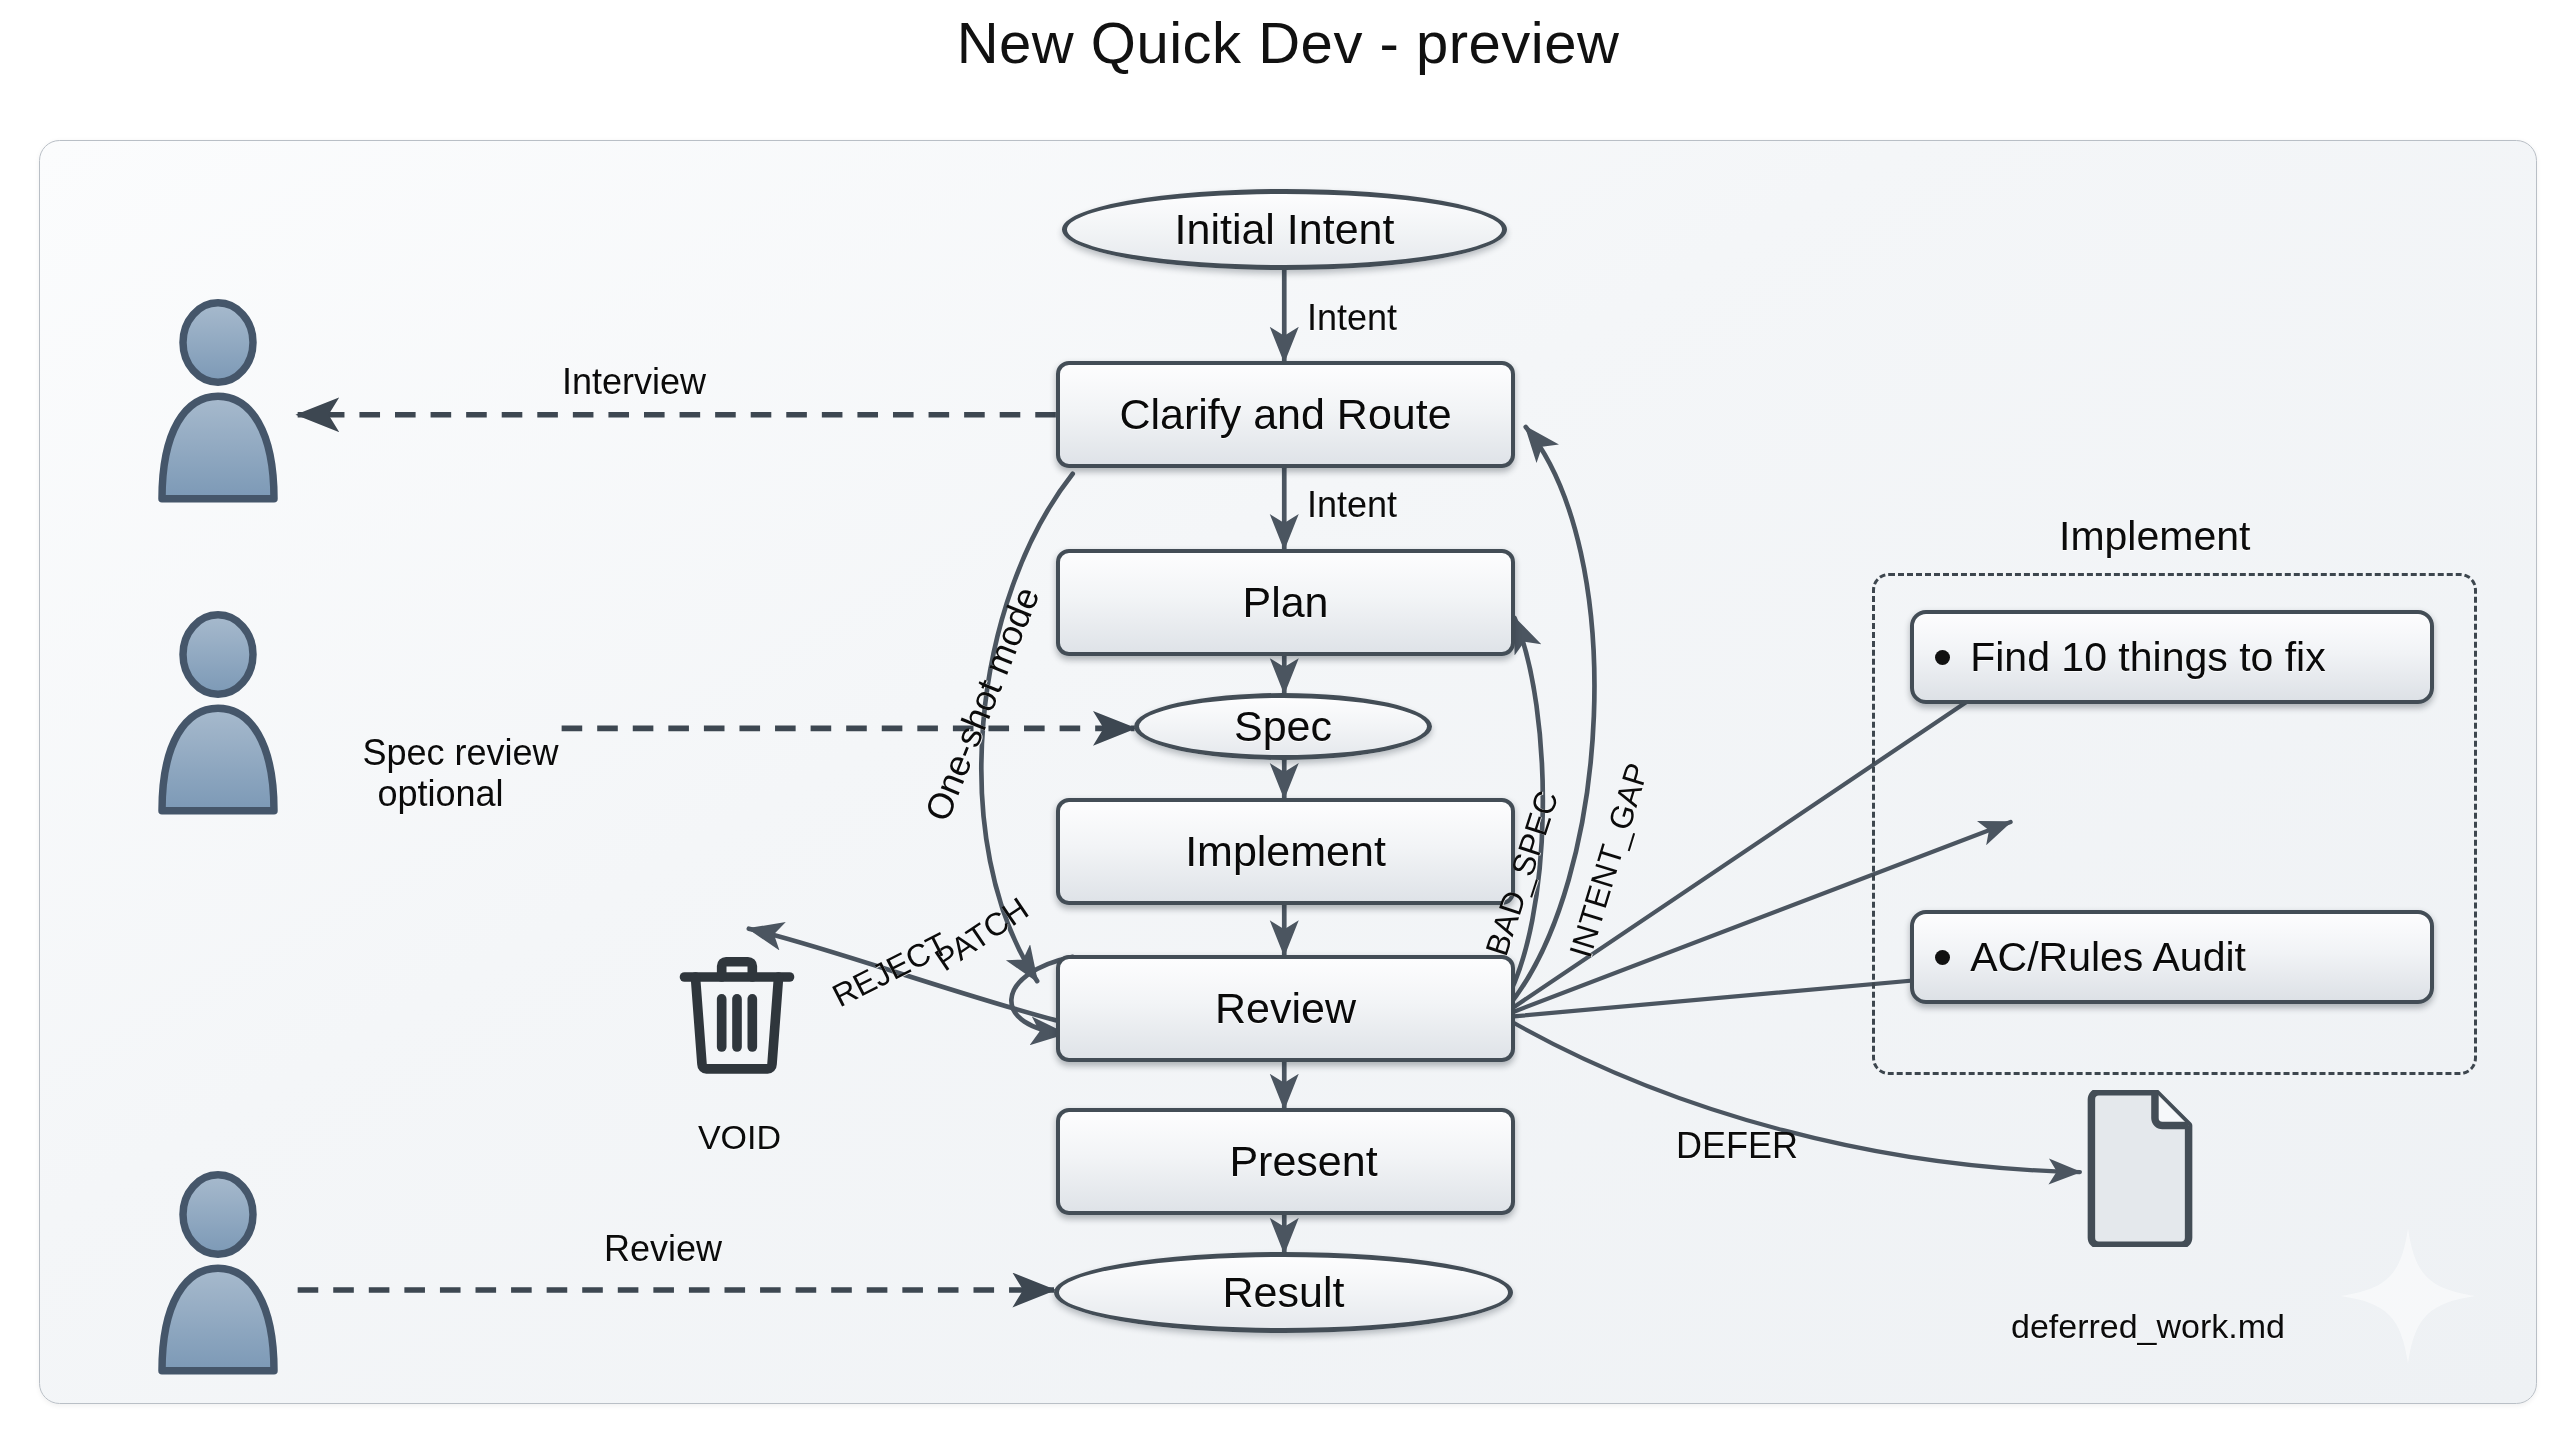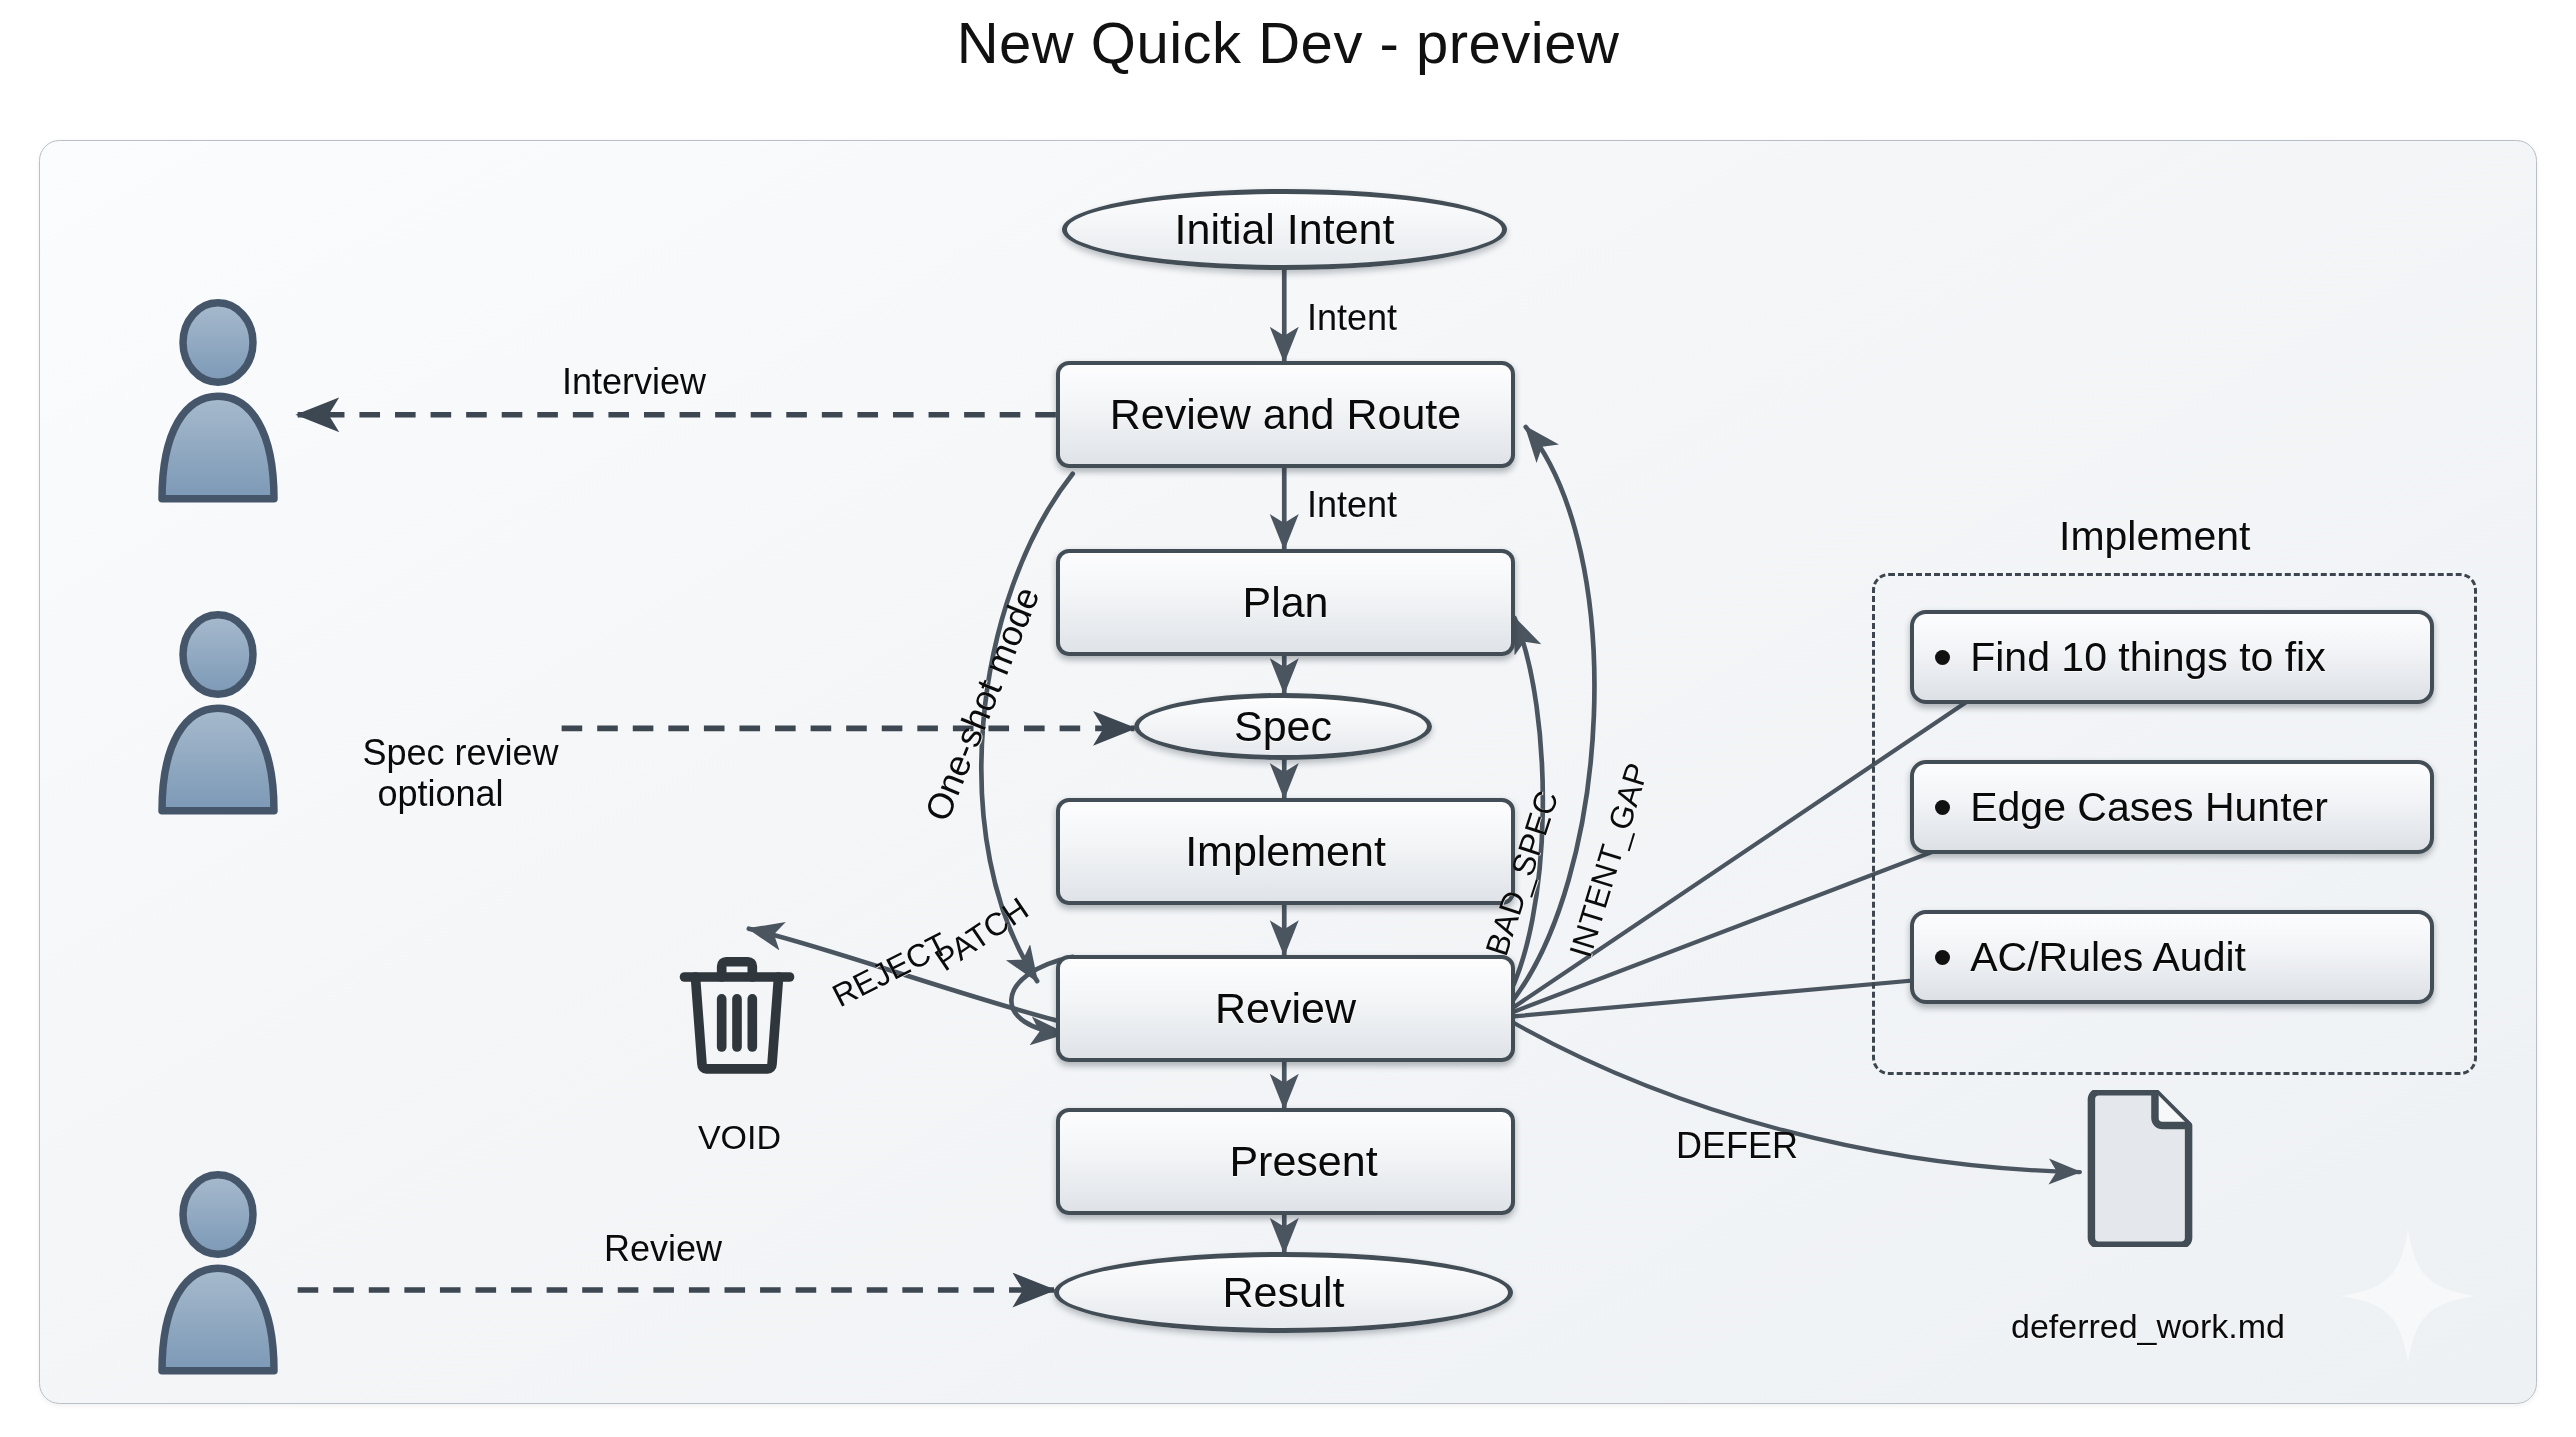--- a/index.html
+++ b/index.html
@@ -177,21 +177,21 @@
 
       <path d="M318,1378 L1126,1378" marker-end="url(#ahd)"></path>
     </g>
   </svg>
 
   <div class="node ellipse" style="left:1062px;top:189px;width:445px;height:81px;">
     <span>Initial Intent</span>
   </div>
 
   <div class="node box" style="left:1056px;top:361px;width:459px;height:107px;">
-    <span>Review and Route</span>
+    <span>Clarify and Route</span>
   </div>
 
   <div class="node box" style="left:1056px;top:549px;width:459px;height:107px;">
     <span>Plan</span>
   </div>
 
   <div class="node ellipse" style="left:1134px;top:693px;width:298px;height:67px;">
     <span>Spec</span>
   </div>
 
@@ -238,24 +238,20 @@
 
   <div id="rev-group-title" style="left:2059px;top:513px;">Implement</div>
 
   <div id="rev-group" style="left:1872px;top:573px;width:599px;height:496px;"></div>
 
   <div class="node rev-box" style="left:1910px;top:610px;width:524px;height:94px;">
     <span class="bullet"></span>
     <span>Find 10 things to fix</span>
   </div>
 
-  <div class="node rev-box" style="left:1910px;top:760px;width:524px;height:94px;">
-    <span class="bullet"></span>
-    <span>Edge Cases Hunter</span>
-  </div>
 
   <div class="node rev-box" style="left:1910px;top:910px;width:524px;height:94px;">
     <span class="bullet"></span>
     <span>AC/Rules Audit</span>
   </div>
 
   <div class="icon-wrap" style="left:646px;top:942px;width:187px;height:187px;">
     <svg width="140" height="140" viewBox="0 0 64 64" style="position:absolute;left:20.6px;top:0;">
       <g fill="none" stroke="#2f363c" stroke-width="4.4" stroke-linecap="round" stroke-linejoin="round">
         <path d="M8 16 H56"></path>

